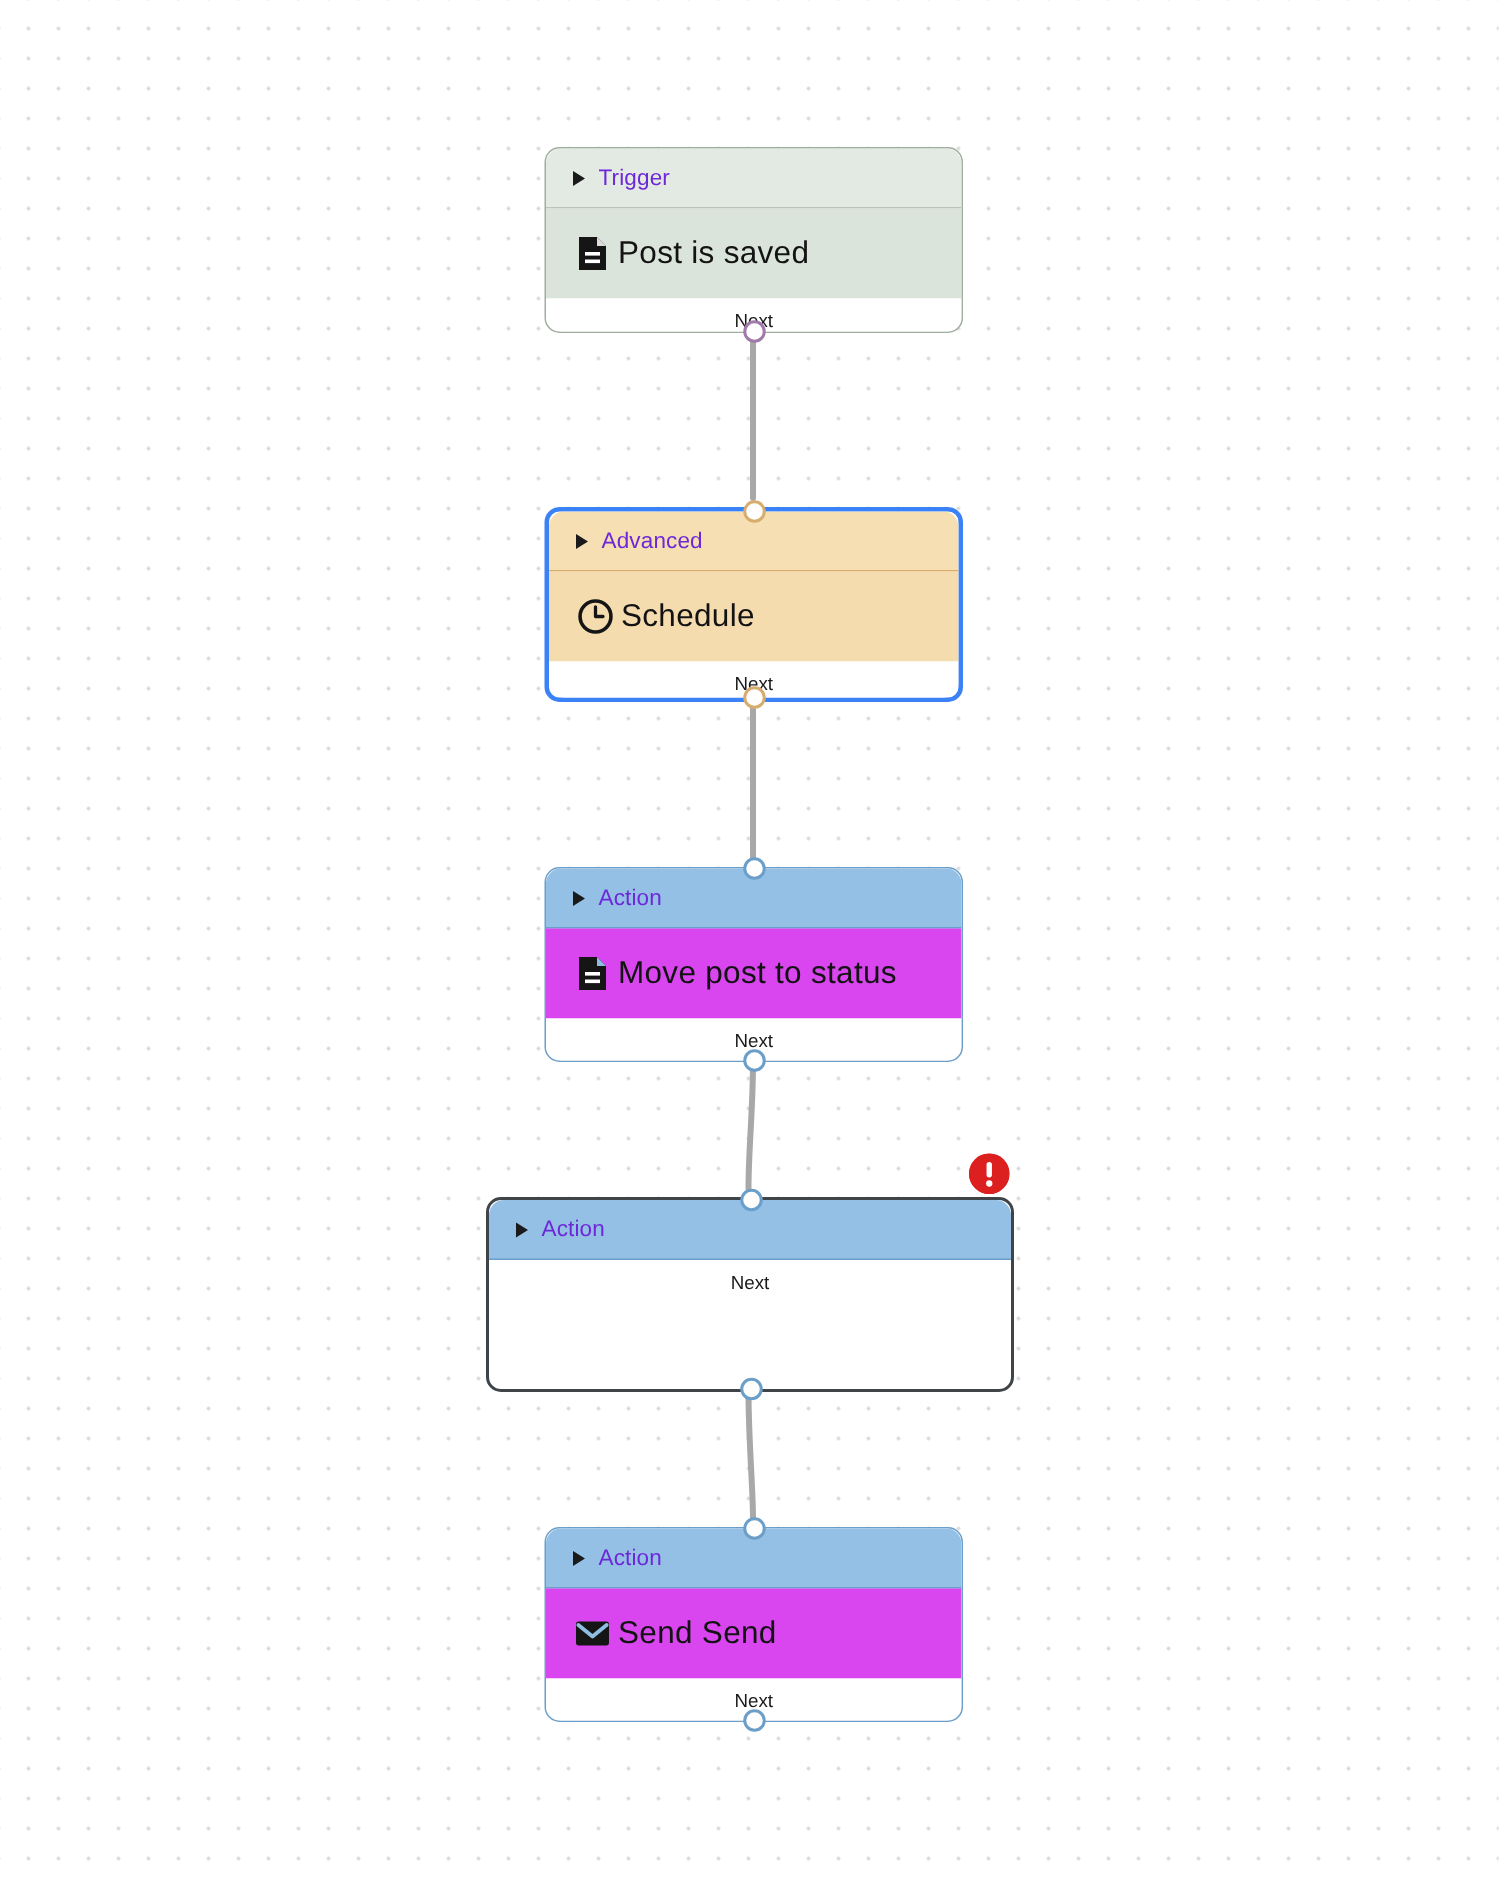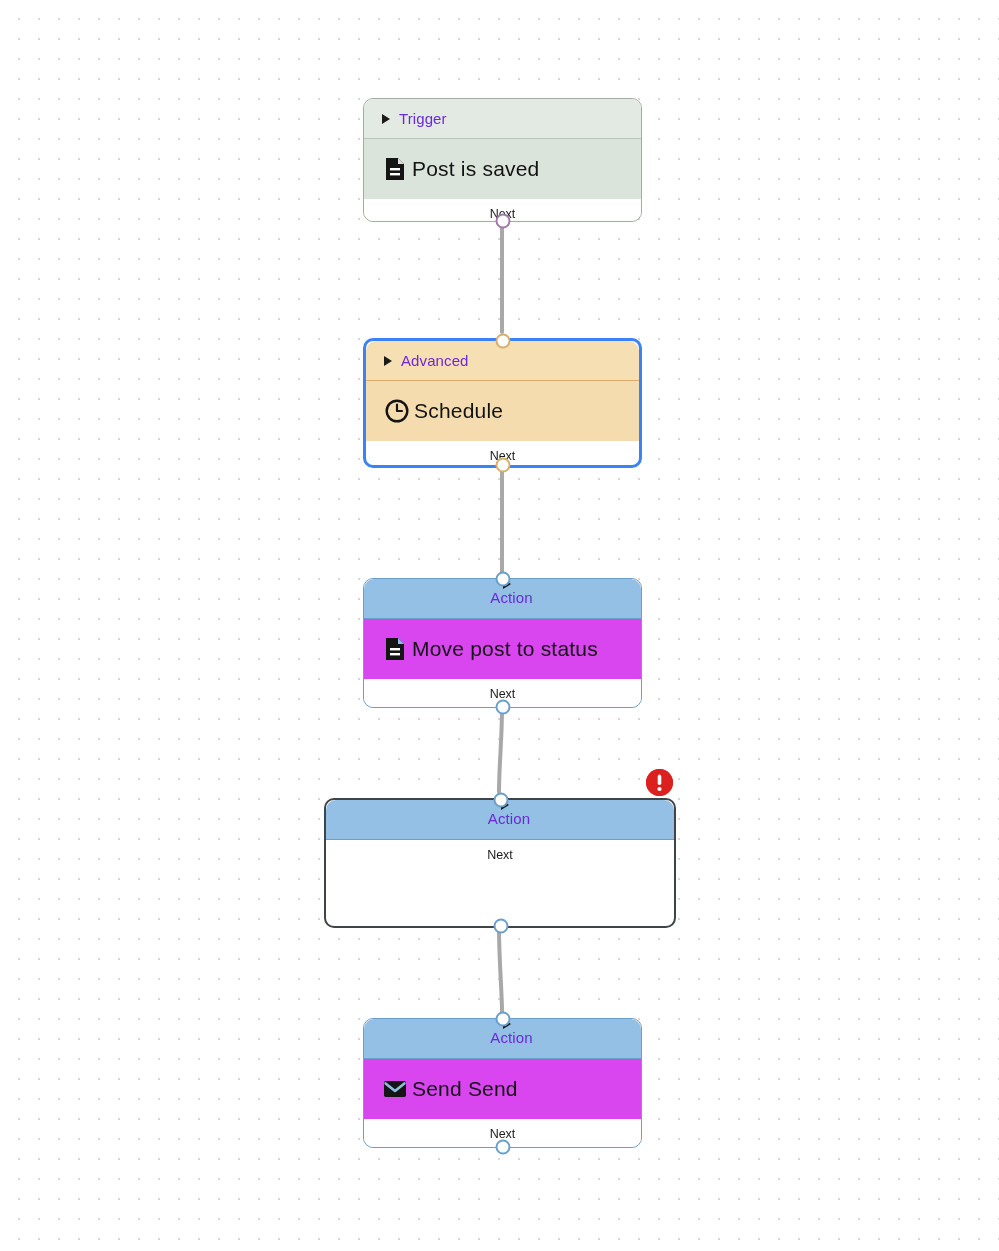--- a/index.html
+++ b/index.html
@@ -87,21 +87,21 @@
   
   .n-trigger { border:1px solid #9fae9f; }
   .n-trigger .node-header { background:#e3eae3; border-bottom:1px solid #b9c5b9; }
   .n-trigger .node-body   { background:#dbe4db; }
 
   .n-advanced { border:3px solid #3b82f6; }
   .n-advanced .node-header { background:#f7dfb4; border-bottom:1px solid #d7ad6d; }
   .n-advanced .node-body   { background:#f5dcaf; }
 
   .n-action { border:1px solid #6b9fc9; }
-  .n-action .node-header { background:#93c0e4; border-bottom:1px solid #6b9fc9;flex-direction:column; }
+  .n-action .node-header { background:#93c0e4; border-bottom:1px solid #6b9fc9; }
   .n-action .node-body   { background:#d946ef; }
 
   .n-action.selected { border:2px solid #3f4448; }
 
   .badge {
     position:absolute;
     width:27px; height:27px;
     border-radius:50%;
     background:#dc1f1f;
     z-index:6;

